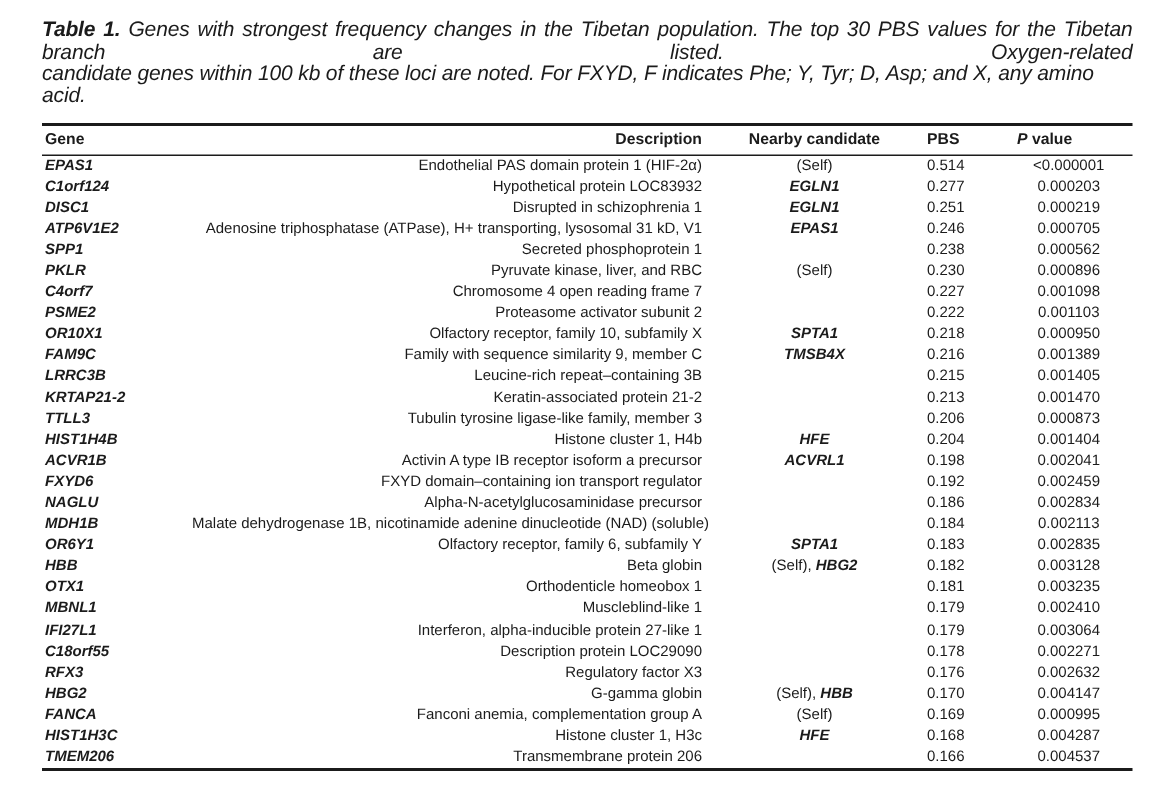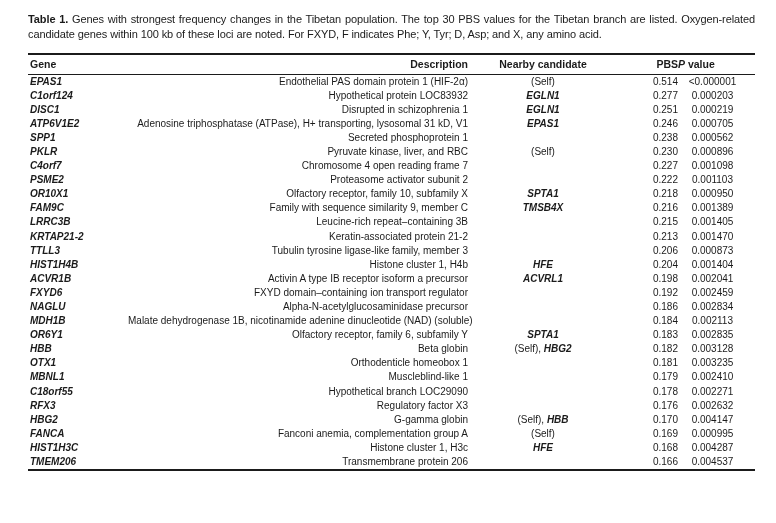--- a/index.html
+++ b/index.html
@@ -8,23 +8,24 @@
     background: #ffffff;
     font-family: "Liberation Sans", sans-serif;
     color: #1b1b1b;
     overflow: hidden;
   }
   .page {
     width: 776px; height: 523px;
     padding: 12px 21px 0 28px;
   }
   .caption {
-    font-size: 11px;
+    font-size: 14px;
     line-height: 14.5px;
     letter-spacing: -0.1px;
+    font-style: italic;
   }
   .caption-line1 {
     text-align: justify;
     text-align-last: justify;
   }
   .caption-line2 {
     text-align: left;
   }
   .caption-label { font-weight: bold; }
   .tbl {
@@ -47,21 +48,21 @@
   .tbl td {
     font-size: 10px;
     line-height: 14.1px;
     height: 14.1px;
     white-space: nowrap;
     overflow: visible;
   }
   .col-gene      { width: 100px; text-align: left; padding-left: 2px; }
   .col-desc      { width: 340px; text-align: right; }
   .col-cand      { width: 150px; text-align: center; }
-  .col-pbs       { width: 60px;  text-align: right; }
+  .col-pbs       { width: 60px;  text-align: left; }
   .col-pval      { width: 77px;  text-align: center; padding-right: 8px; }
   th.col-gene    { text-align: left; }
   th.col-pval    { text-align: left; padding-right: 0; }
   .gene-sym      { font-style: italic; font-weight: bold; }
   .p-ital        { font-style: italic; }
 </style>
 </head>
 <body>
 
 <div class="page">
@@ -230,22 +231,29 @@
           <td class="col-pval">0.003235</td>
         </tr>
         <tr>
           <td class="col-gene"><span class="gene-sym">MBNL1</span></td>
           <td class="col-desc">Muscleblind-like 1</td>
           <td class="col-cand"></td>
           <td class="col-pbs">0.179</td>
           <td class="col-pval">0.002410</td>
         </tr>
         <tr>
+          <td class="col-gene"><span class="gene-sym">IFI27L1</span></td>
+          <td class="col-desc">Interferon, alpha-inducible protein 27-like 1</td>
+          <td class="col-cand"></td>
+          <td class="col-pbs">0.179</td>
+          <td class="col-pval">0.003064</td>
+        </tr>
+        <tr>
           <td class="col-gene"><span class="gene-sym">C18orf55</span></td>
-          <td class="col-desc">Hypothetical branch LOC29090</td>
+          <td class="col-desc">Description protein LOC29090</td>
           <td class="col-cand"></td>
           <td class="col-pbs">0.178</td>
           <td class="col-pval">0.002271</td>
         </tr>
         <tr>
           <td class="col-gene"><span class="gene-sym">RFX3</span></td>
           <td class="col-desc">Regulatory factor X3</td>
           <td class="col-cand"></td>
           <td class="col-pbs">0.176</td>
           <td class="col-pval">0.002632</td>

